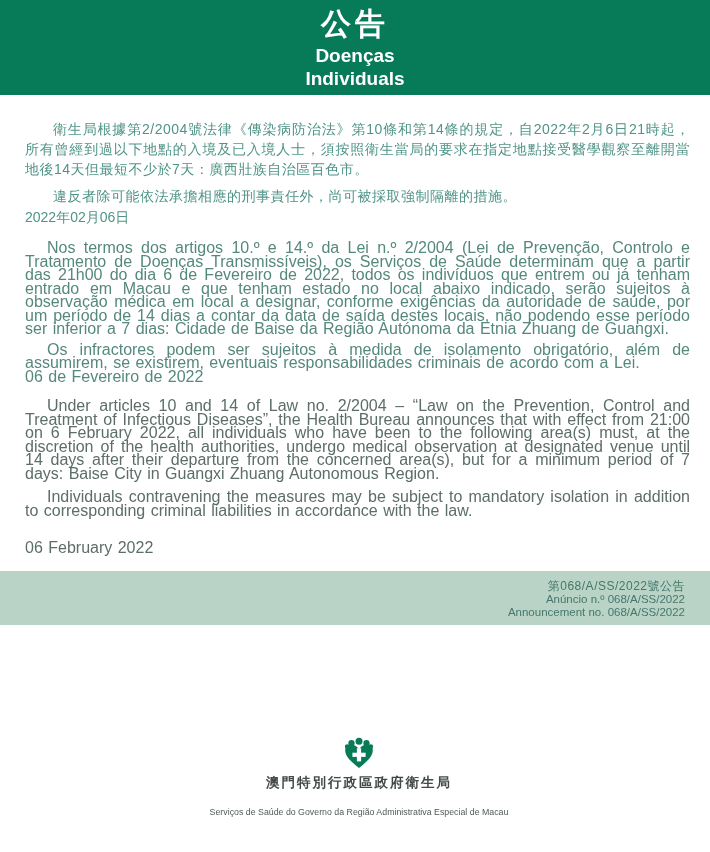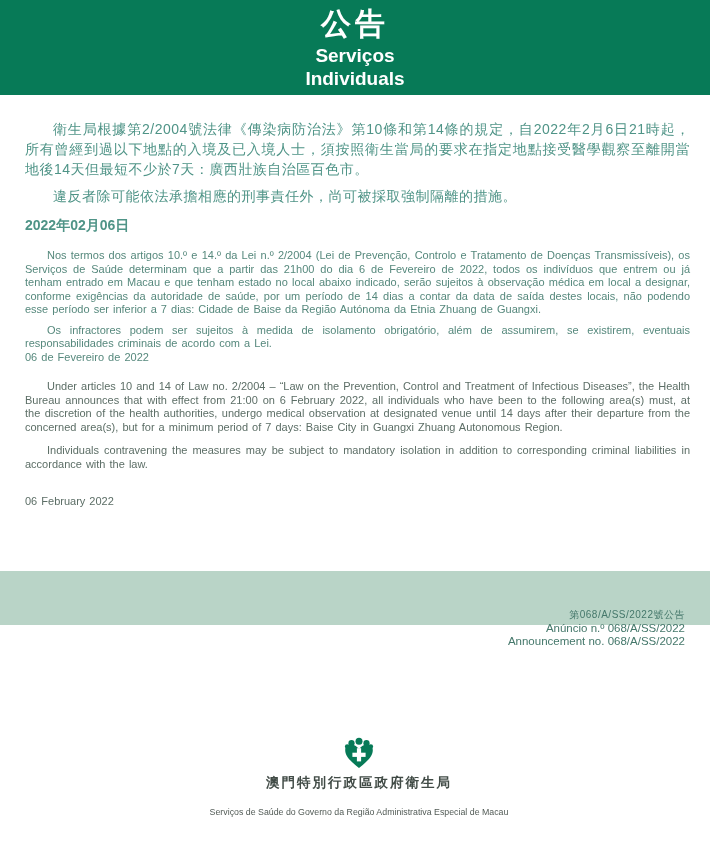--- a/index.html
+++ b/index.html
@@ -47,29 +47,28 @@
     color: #4f9487;
     font-size: 14px;
     line-height: 20px;
     text-align: justify;
     text-indent: 2em;
     letter-spacing: 0.5px;
   }
   .zh-p1 { margin-top: 24px; }
   .zh-p2 { margin-top: 7px; }
   .date-zh {
-    margin-top: 9px;
+    margin-top: 1px;
     color: #4f9487;
     font-size: 14px;
     line-height: 20px;
     text-indent: 0;
-    font-weight: bold;
   }
   .latin {
-    font-size: 11px;
+    font-size: 16px;
     line-height: 13.5px;
     text-align: justify;
     text-indent: 22px;
     word-spacing: 1px;
   }
   .pt { color: #55887c; }
   .en { color: #5c6e66; }
   .pt-p1 { margin-top: 14px; }
   .pt-p2 { margin-top: 7px; }
   .date-pt { margin-top: 0; text-indent: 0; }
@@ -106,38 +105,37 @@
     bottom: 0;
     width: 710px;
     height: 54px;
     box-sizing: border-box;
     background: #b9d4c7;
     text-align: right;
     padding: 8px 25px 0 0;
     color: #45786b;
   }
   .ref-strip .ref-zh {
-    font-size: 10px;
+    font-size: 12px;
     line-height: 14px;
     letter-spacing: 0.5px;
-    margin-top: 29px;
   }
   .ref-strip .ref-pt, .ref-strip .ref-en {
     font-size: 11.5px;
     line-height: 13px;
   }
 </style>
 </head>
 <body>
 
 <div class="page">
 
   <header class="banner">
     <div class="t-zh">公告</div>
-    <div class="t-pt">Serviços</div>
+    <div class="t-pt">Doenças</div>
     <div class="t-en">Individuals</div>
   </header>
 
   <main class="content">
     <p class="zh zh-p1">衛生局根據第2/2004號法律《傳染病防治法》第10條和第14條的規定，自2022年2月6日21時起，所有曾經到過以下地點的入境及已入境人士，須按照衛生當局的要求在指定地點接受醫學觀察至離開當地後14天但最短不少於7天：廣西壯族自治區百色市。</p>
     <p class="zh zh-p2">違反者除可能依法承擔相應的刑事責任外，尚可被採取強制隔離的措施。</p>
     <p class="date-zh">2022年02月06日</p>
 
     <p class="latin pt pt-p1">Nos termos dos artigos 10.º e 14.º da Lei n.º 2/2004 (Lei de Prevenção, Controlo e Tratamento de Doenças Transmissíveis), os Serviços de Saúde determinam que a partir das 21h00 do dia 6 de Fevereiro de 2022, todos os indivíduos que entrem ou já tenham entrado em Macau e que tenham estado no local abaixo indicado, serão sujeitos à observação médica em local a designar, conforme exigências da autoridade de saúde, por um período de 14 dias a contar da data de saída destes locais, não podendo esse período ser inferior a 7 dias: Cidade de Baise da Região Autónoma da Etnia Zhuang de Guangxi.</p>
     <p class="latin pt pt-p2">Os infractores podem ser sujeitos à medida de isolamento obrigatório, além de assumirem, se existirem, eventuais responsabilidades criminais de acordo com a Lei.</p>

